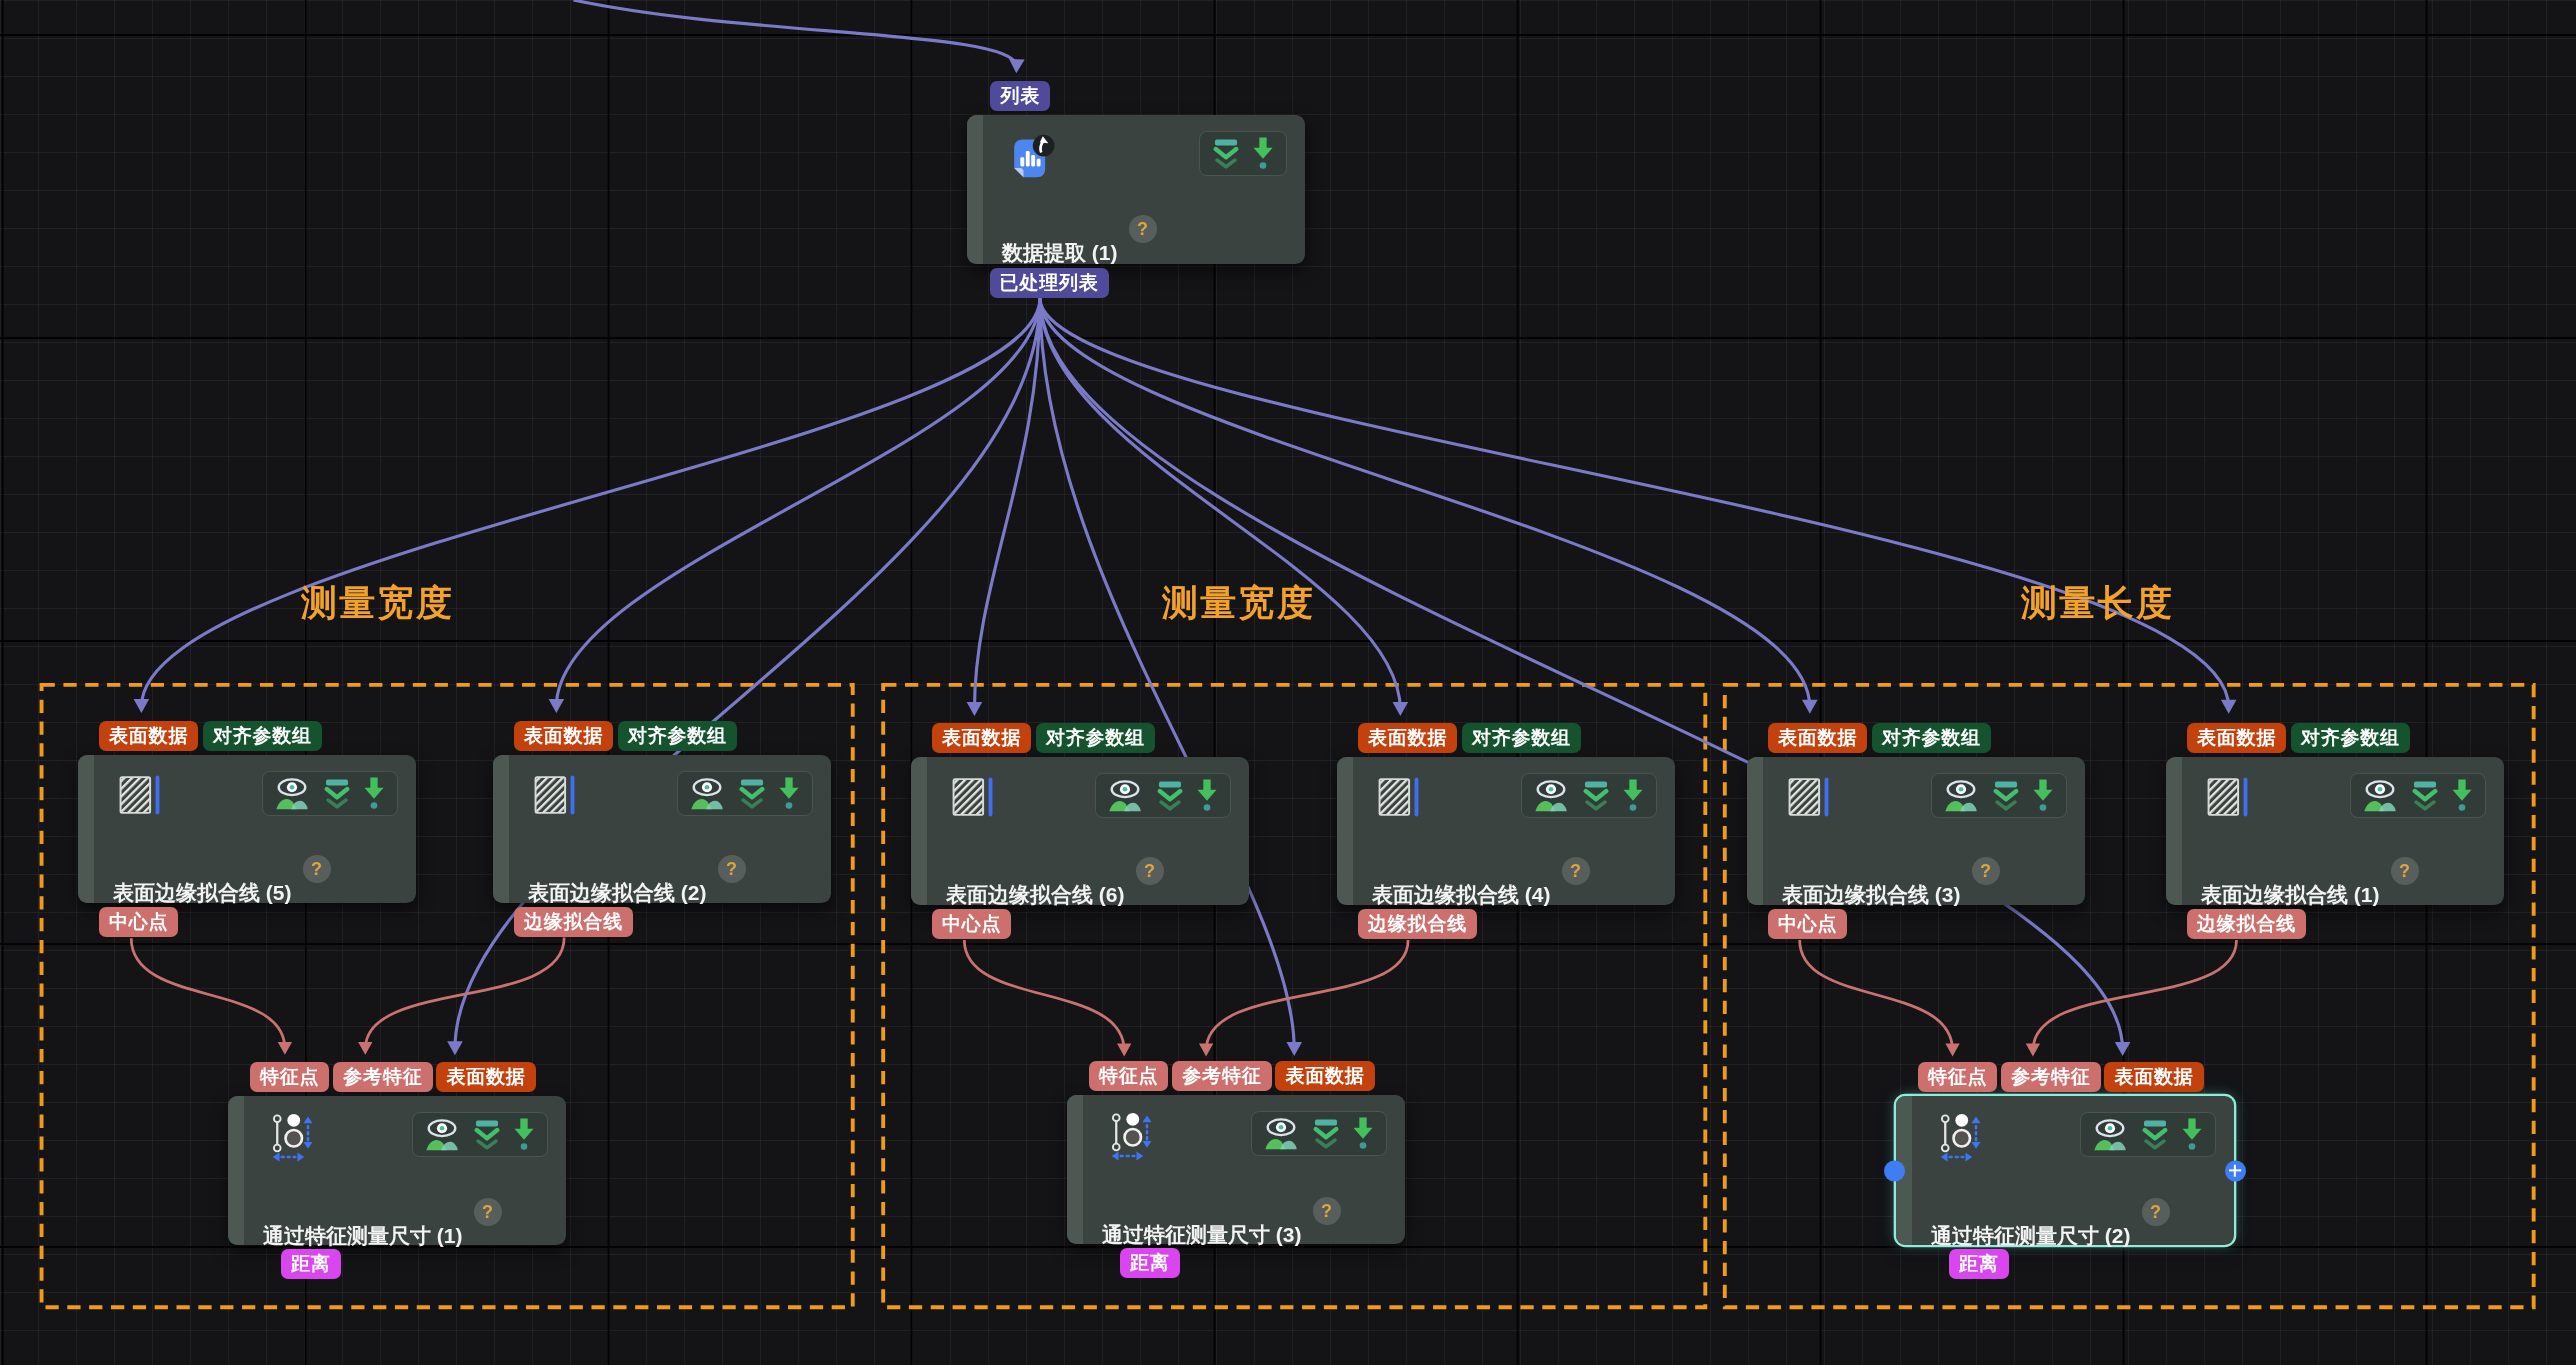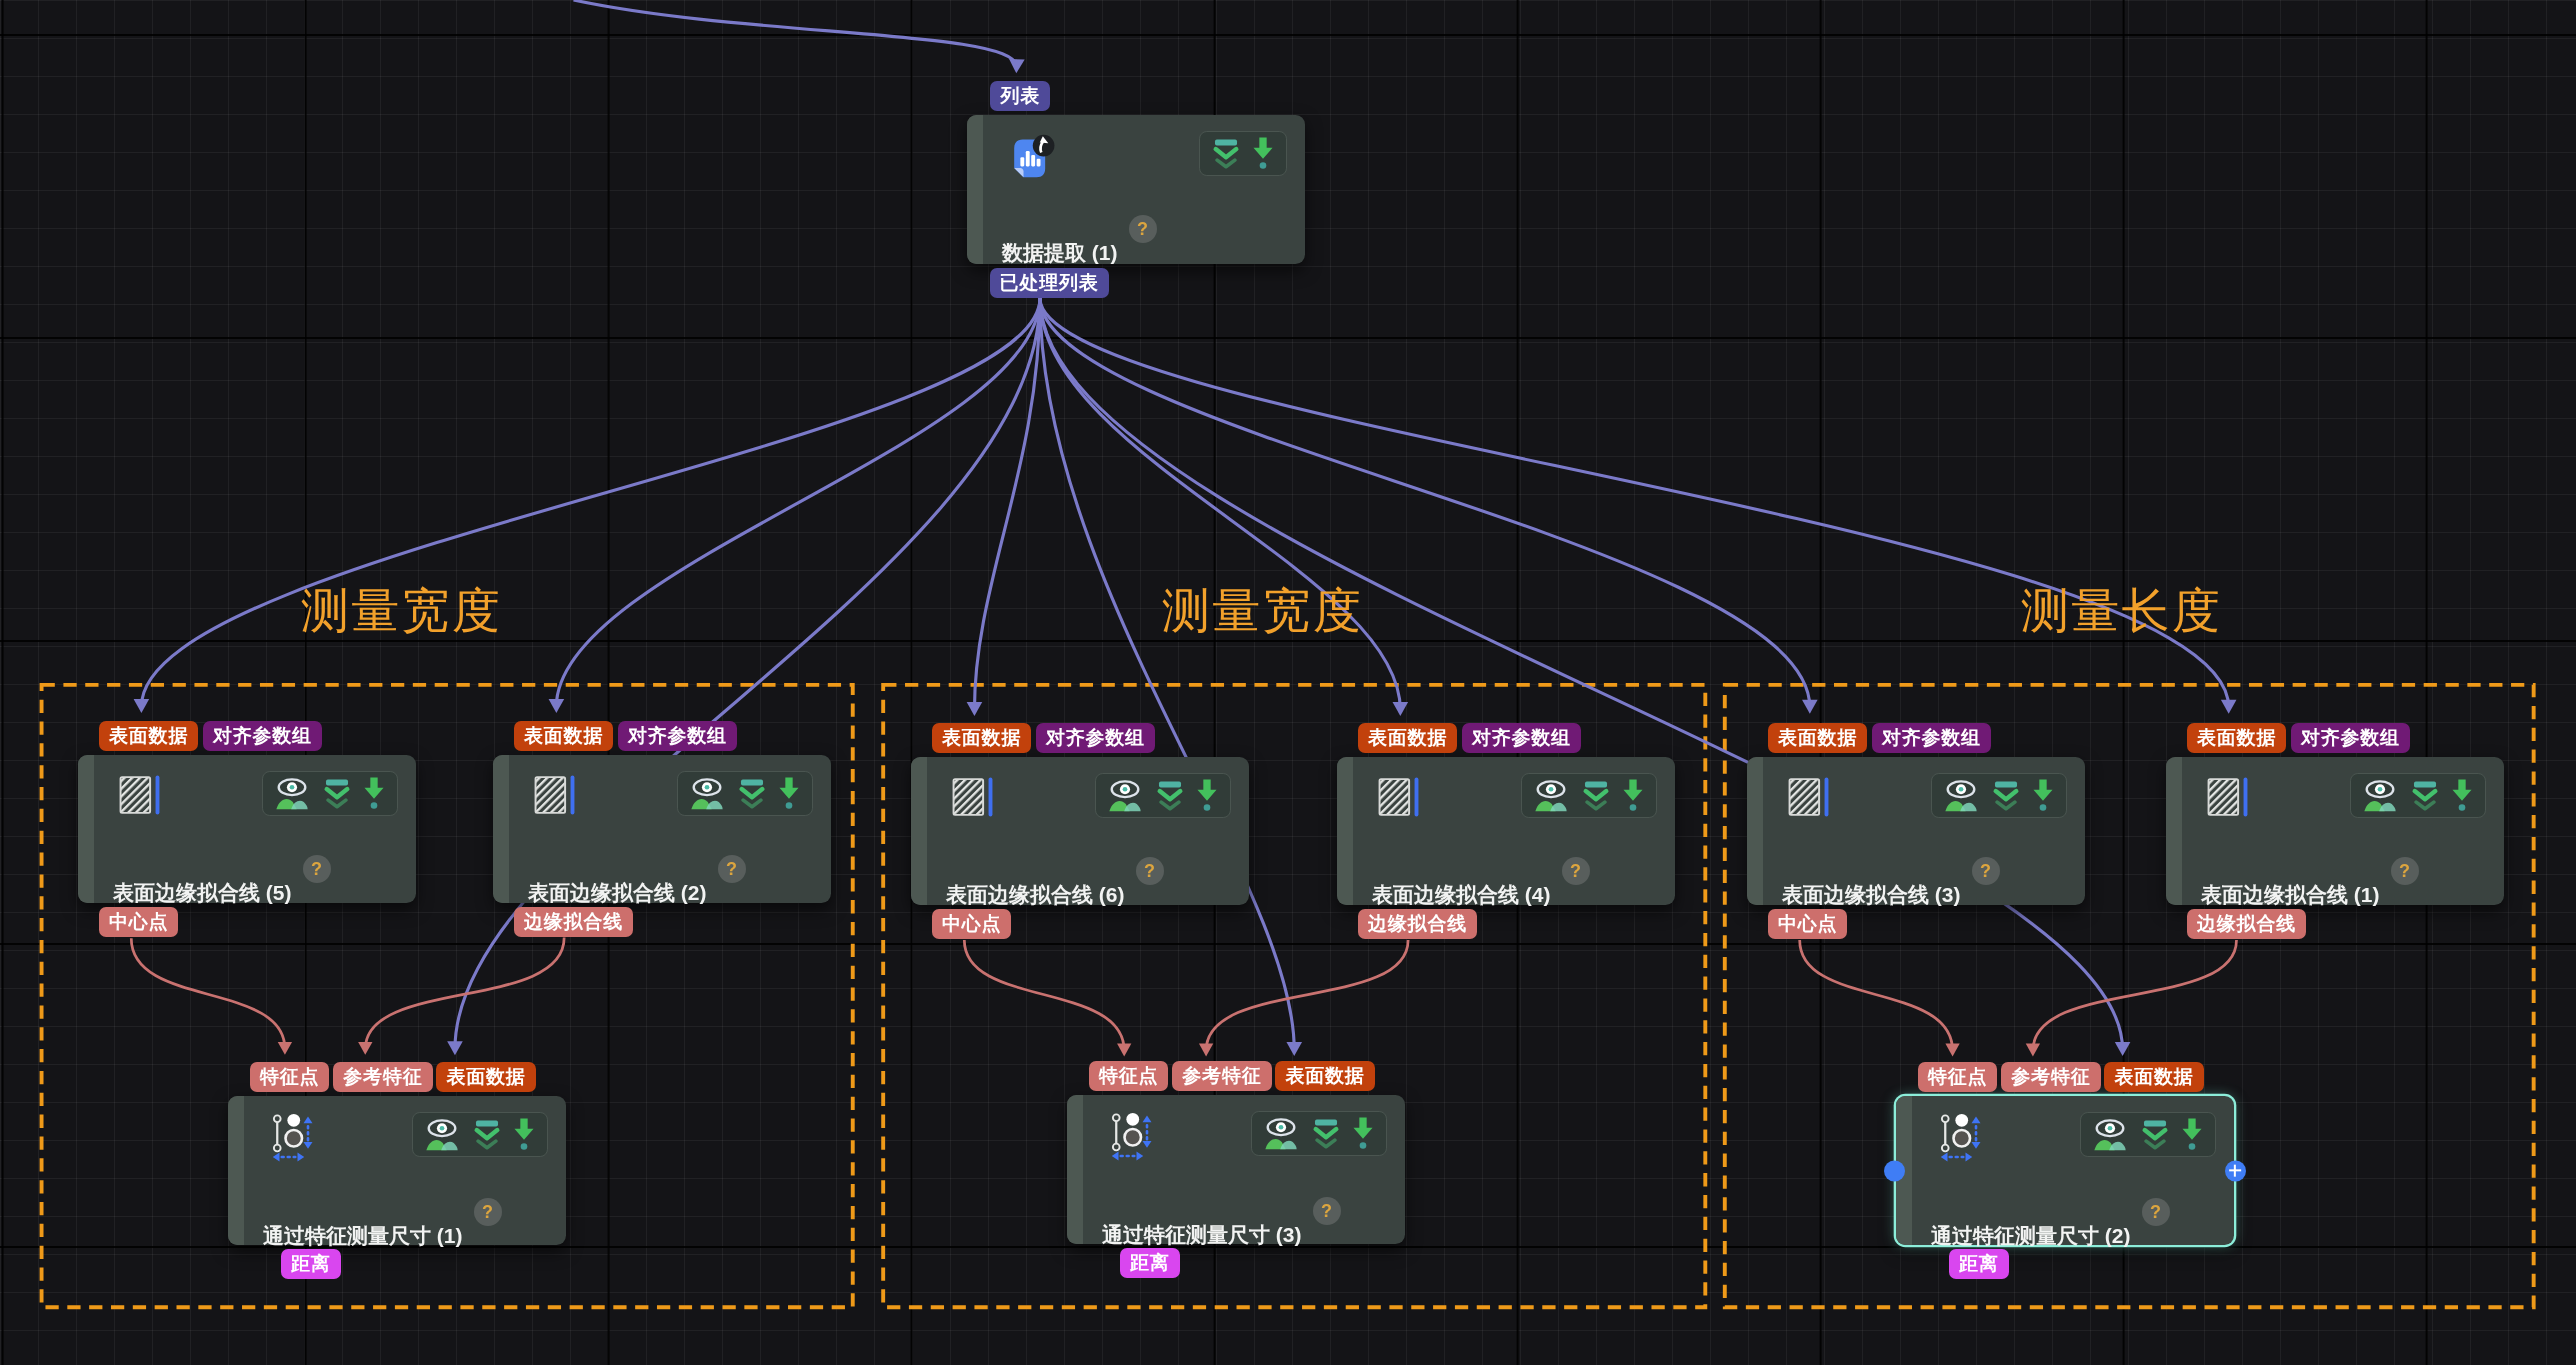--- a/index.html
+++ b/index.html
@@ -10,32 +10,32 @@
     background-color:#141417;
     background-image:
       linear-gradient(rgba(0,0,0,.85) 2.3px, transparent 2.3px),
       linear-gradient(90deg, rgba(0,0,0,.85) 2.3px, transparent 2.3px),
       linear-gradient(rgba(255,255,255,.055) 1.2px, transparent 1.2px),
       linear-gradient(90deg, rgba(255,255,255,.055) 1.2px, transparent 1.2px);
     background-size:303px 303px,303px 303px,38px 38px,38px 38px;
     background-position:1.6px 34px,1.6px 34px,0 0,0 0;
   }
   #edge-layer{position:absolute;left:0;top:0;width:2576px;height:1365px;}
-  .group-label{position:absolute;font-size:48px;font-weight:400;color:#f2a12b;letter-spacing:2.3px;white-space:nowrap;}
+  .group-label{position:absolute;font-size:36px;font-weight:700;color:#f2a12b;letter-spacing:2.3px;white-space:nowrap;}
   .node{
     position:absolute;width:338px;height:148px;background:#3a4340;border-radius:9.4px;
     box-shadow:0 6.2px 15.6px rgba(0,0,0,.55);
   }
   .node.tall{height:149px;}
   .accent{position:absolute;left:0;top:0;bottom:0;width:16.4px;background:#4d5852;border-radius:9.4px 0 0 9.4px;}
   .badges-top{position:absolute;top:-34px;left:21px;display:flex;gap:4.7px;}
   .badges-bottom{position:absolute;bottom:-34px;left:21px;display:flex;}
   .badge{height:30px;line-height:30px;padding:0 10px;border-radius:7px;font-size:19px;font-weight:600;color:#ffffff;white-space:nowrap;letter-spacing:0.8px;}
   .badge.purple{background:#c2410c;}
-  .badge.blue{background:#701a75;}
+  .badge.blue{background:#14532d;}
   .badge.salmon{background:#cd6f6c;}
   .badge.indigo{background:#4f4a99;}
   .badge.plum{background:#d946ef;margin-left:32px;}
   .toolbar{
     position:absolute;top:15.6px;right:18px;height:45px;background:#313c38;border:0.8px solid #4a5550;
     border-radius:7.8px;display:flex;align-items:center;gap:12.5px;padding:0 11.7px;
   }
   .tb-icon{display:flex;align-items:center;justify-content:center;}
   .node-icon{position:absolute;left:41px;top:19px;}
   .title-row{position:absolute;left:35px;top:76px;display:flex;align-items:center;gap:11px;}

